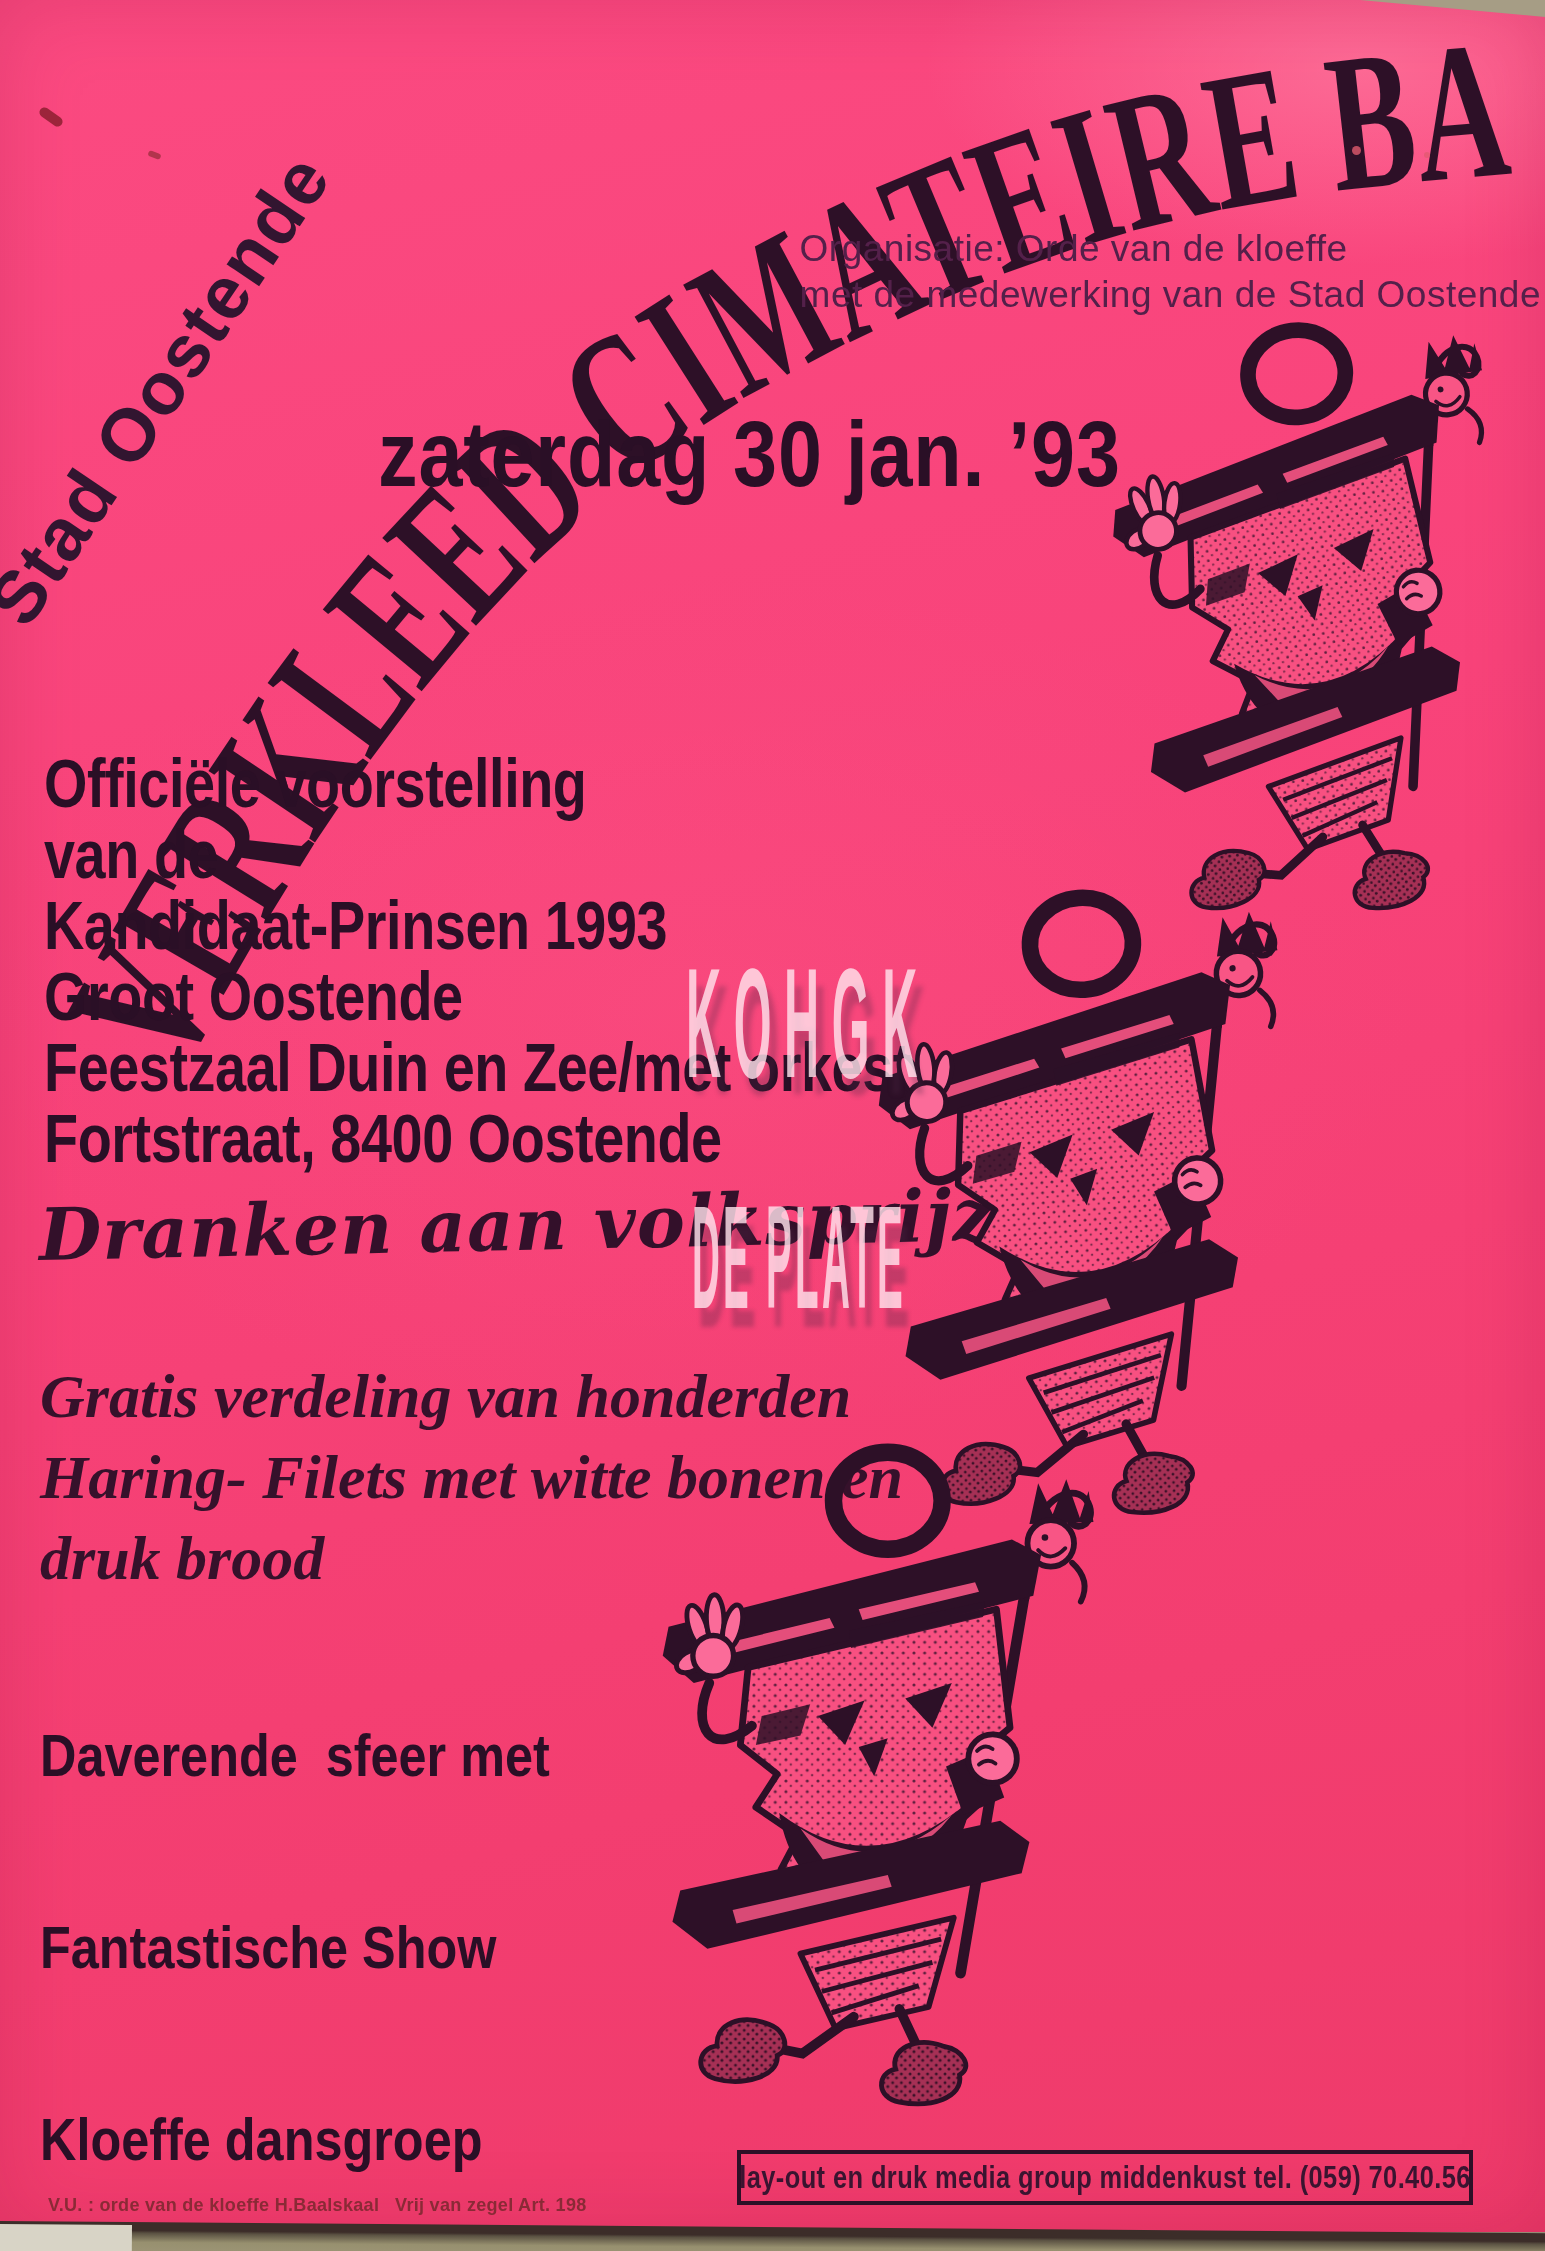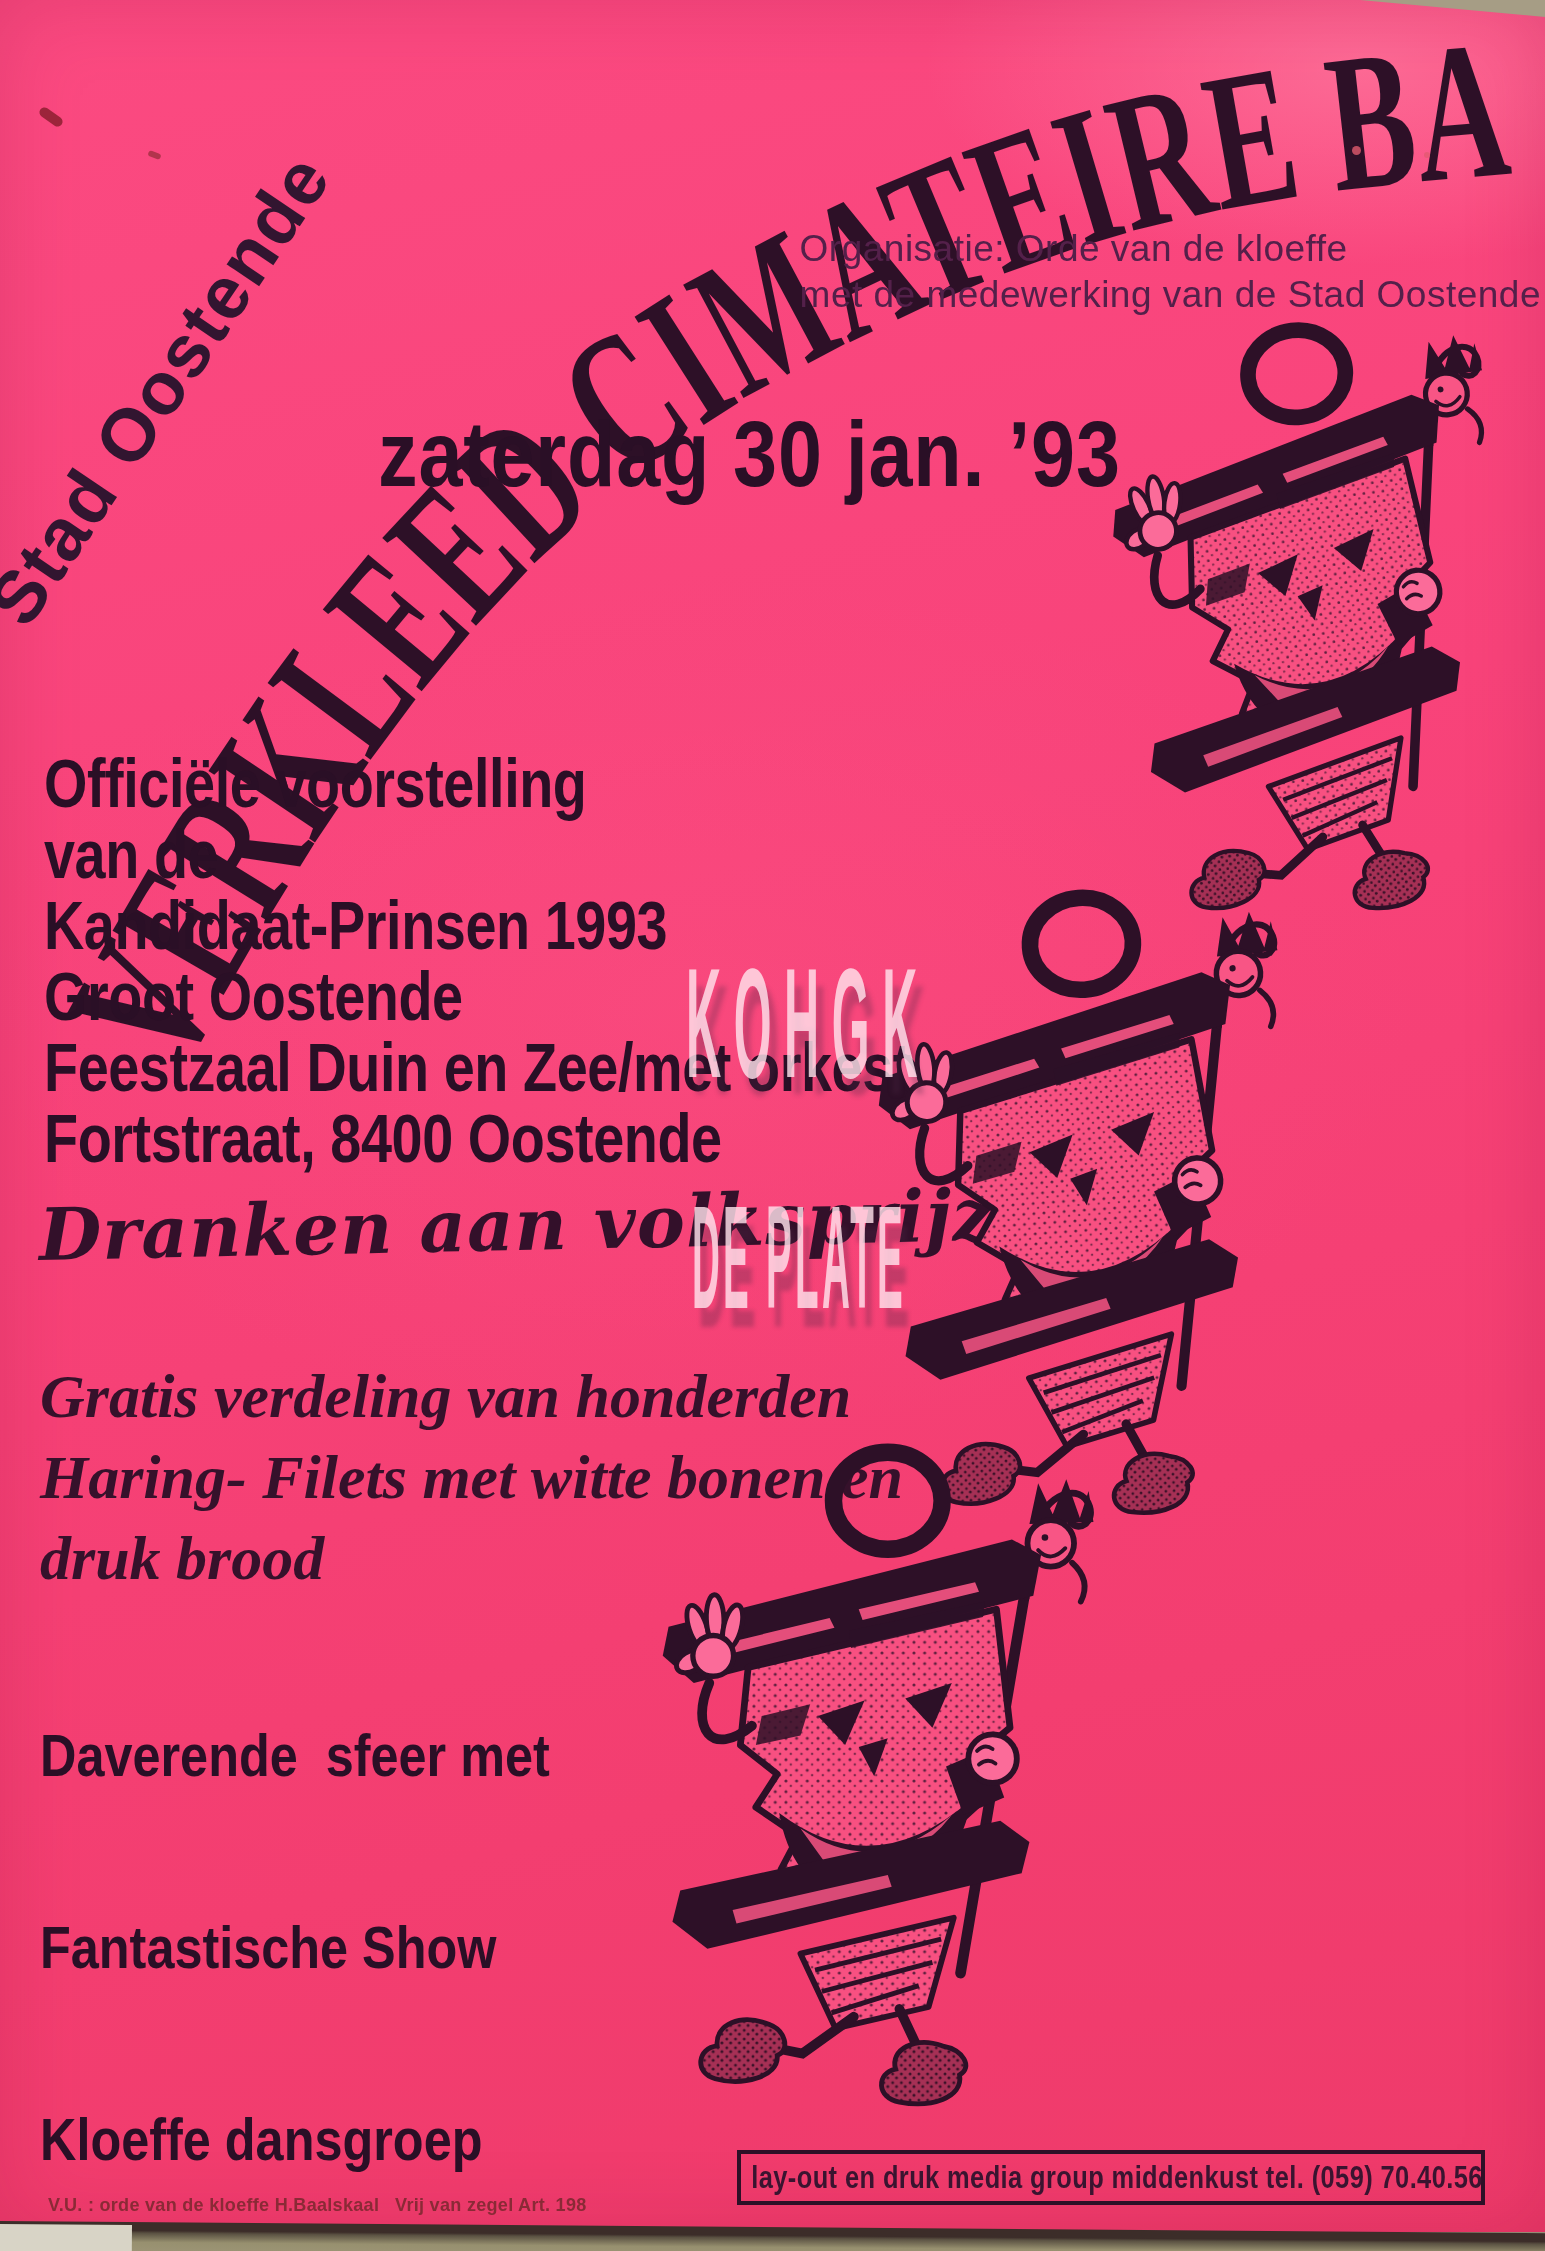--- a/index.html
+++ b/index.html
@@ -57,21 +57,21 @@
     border-bottom:4px solid #2d1027;}
   .brand1{font-family:"DejaVu Serif",serif;font-weight:bold;font-size:58px;
     line-height:64px;letter-spacing:4px;}
   .brand2{font-family:"DejaVu Serif",serif;font-weight:bold;font-size:55px;
     line-height:62px;letter-spacing:2px;}
   .sponsor-addr{padding:10px 0 14px 24px;font-size:40px;font-weight:bold;
     line-height:50px;transform:scaleX(.88);transform-origin:0 0;
     letter-spacing:-0.5px;white-space:nowrap;}
 
   .print-credit{left:737px;top:2150px;width:728px;height:47px;z-index:2;
-    border:4px solid #2d1027;display:flex;align-items:center;justify-content:center;padding-left:12px;}
+    border:4px solid #2d1027;display:flex;align-items:center;justify-content:center;}
   .print-credit span{display:inline-block;font-size:31px;font-weight:bold;
     color:#3a1430;white-space:nowrap;transform:scaleX(.82);letter-spacing:0.5px;}
 
   .legal{left:48px;top:2194px;z-index:2;font-size:19px;font-weight:bold;
     color:#8a2a36;letter-spacing:0.3px;white-space:pre;transform:scaleX(.95);
     transform-origin:0 0;}
 
   
   .wm{z-index:4;font-weight:bold;color:rgba(255,226,235,.82);
     text-shadow:8px 6px 3px rgba(80,40,70,.30);white-space:nowrap;

